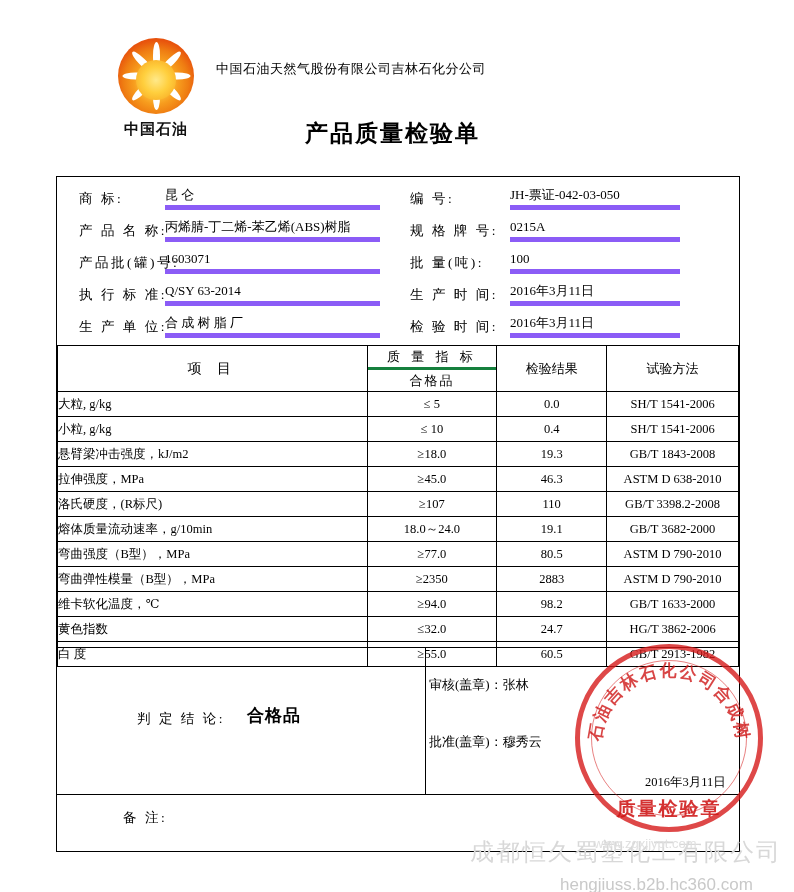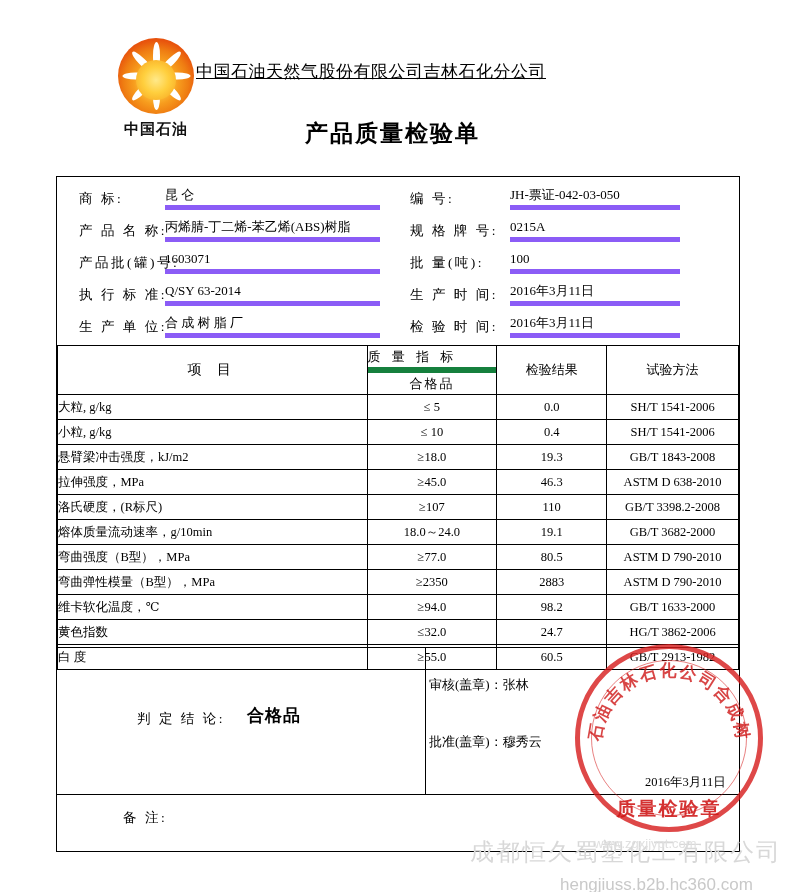--- a/index.html
+++ b/index.html
@@ -65,27 +65,26 @@
     width: 104px;
     text-align: center;
     font-family: "Liberation Sans", "DejaVu Sans", sans-serif;
     font-size: 15px;
     font-weight: bold;
     color: #111;
     letter-spacing: 1px;
   }
   .company-name {
     position: absolute;
-    left: 196px;
+    left: 216px;
     top: 38px;
-    font-size: 17px;
+    font-size: 13px;
     font-family: "Liberation Serif", "DejaVu Serif", serif;
     letter-spacing: 0.5px;
     white-space: nowrap;
-    text-decoration: underline;
   }
   .doc-title {
     position: absolute;
     left: 305px;
     top: 96px;
     font-size: 23px;
     font-weight: bold;
     letter-spacing: 2px;
     font-family: "Liberation Sans", "DejaVu Sans", sans-serif;
     white-space: nowrap;
@@ -151,21 +150,21 @@
   .tbl td, .tbl th {
     border: 1px solid #000;
     box-sizing: border-box;
     padding: 0;
     font-weight: normal;
   }
   .th-item { width: 310px; height: 42px; text-align: center; font-size: 14px; letter-spacing: 6px; }
   .th-spec { width: 130px; text-align: center; }
   .th-res  { width: 110px; text-align: center; font-size: 13px; }
   .th-meth { width: 132px; text-align: center; font-size: 13px; }
-  .spec-top { height: 21px; line-height: 21px; text-align: left; font-size: 13px; letter-spacing: 4px; border-bottom: 6px solid #15803d; }
+  .spec-top { height: 21px; line-height: 21px; text-align: center; font-size: 13px; letter-spacing: 4px; border-bottom: 3px solid #15803d; }
   .spec-bot { height: 21px; line-height: 21px; text-align: center; font-size: 13px; letter-spacing: 2px; }
   .r-item { height: 25px; padding-left: 8px; font-size: 12.5px; margin-top: 27px; }
   .r-c { text-align: center; height: 25px; font-size: 12.5px; }
   
   .concl {
     position: absolute;
     left: 0;
     top: 470px;
     width: 682px;
     height: 148px;

